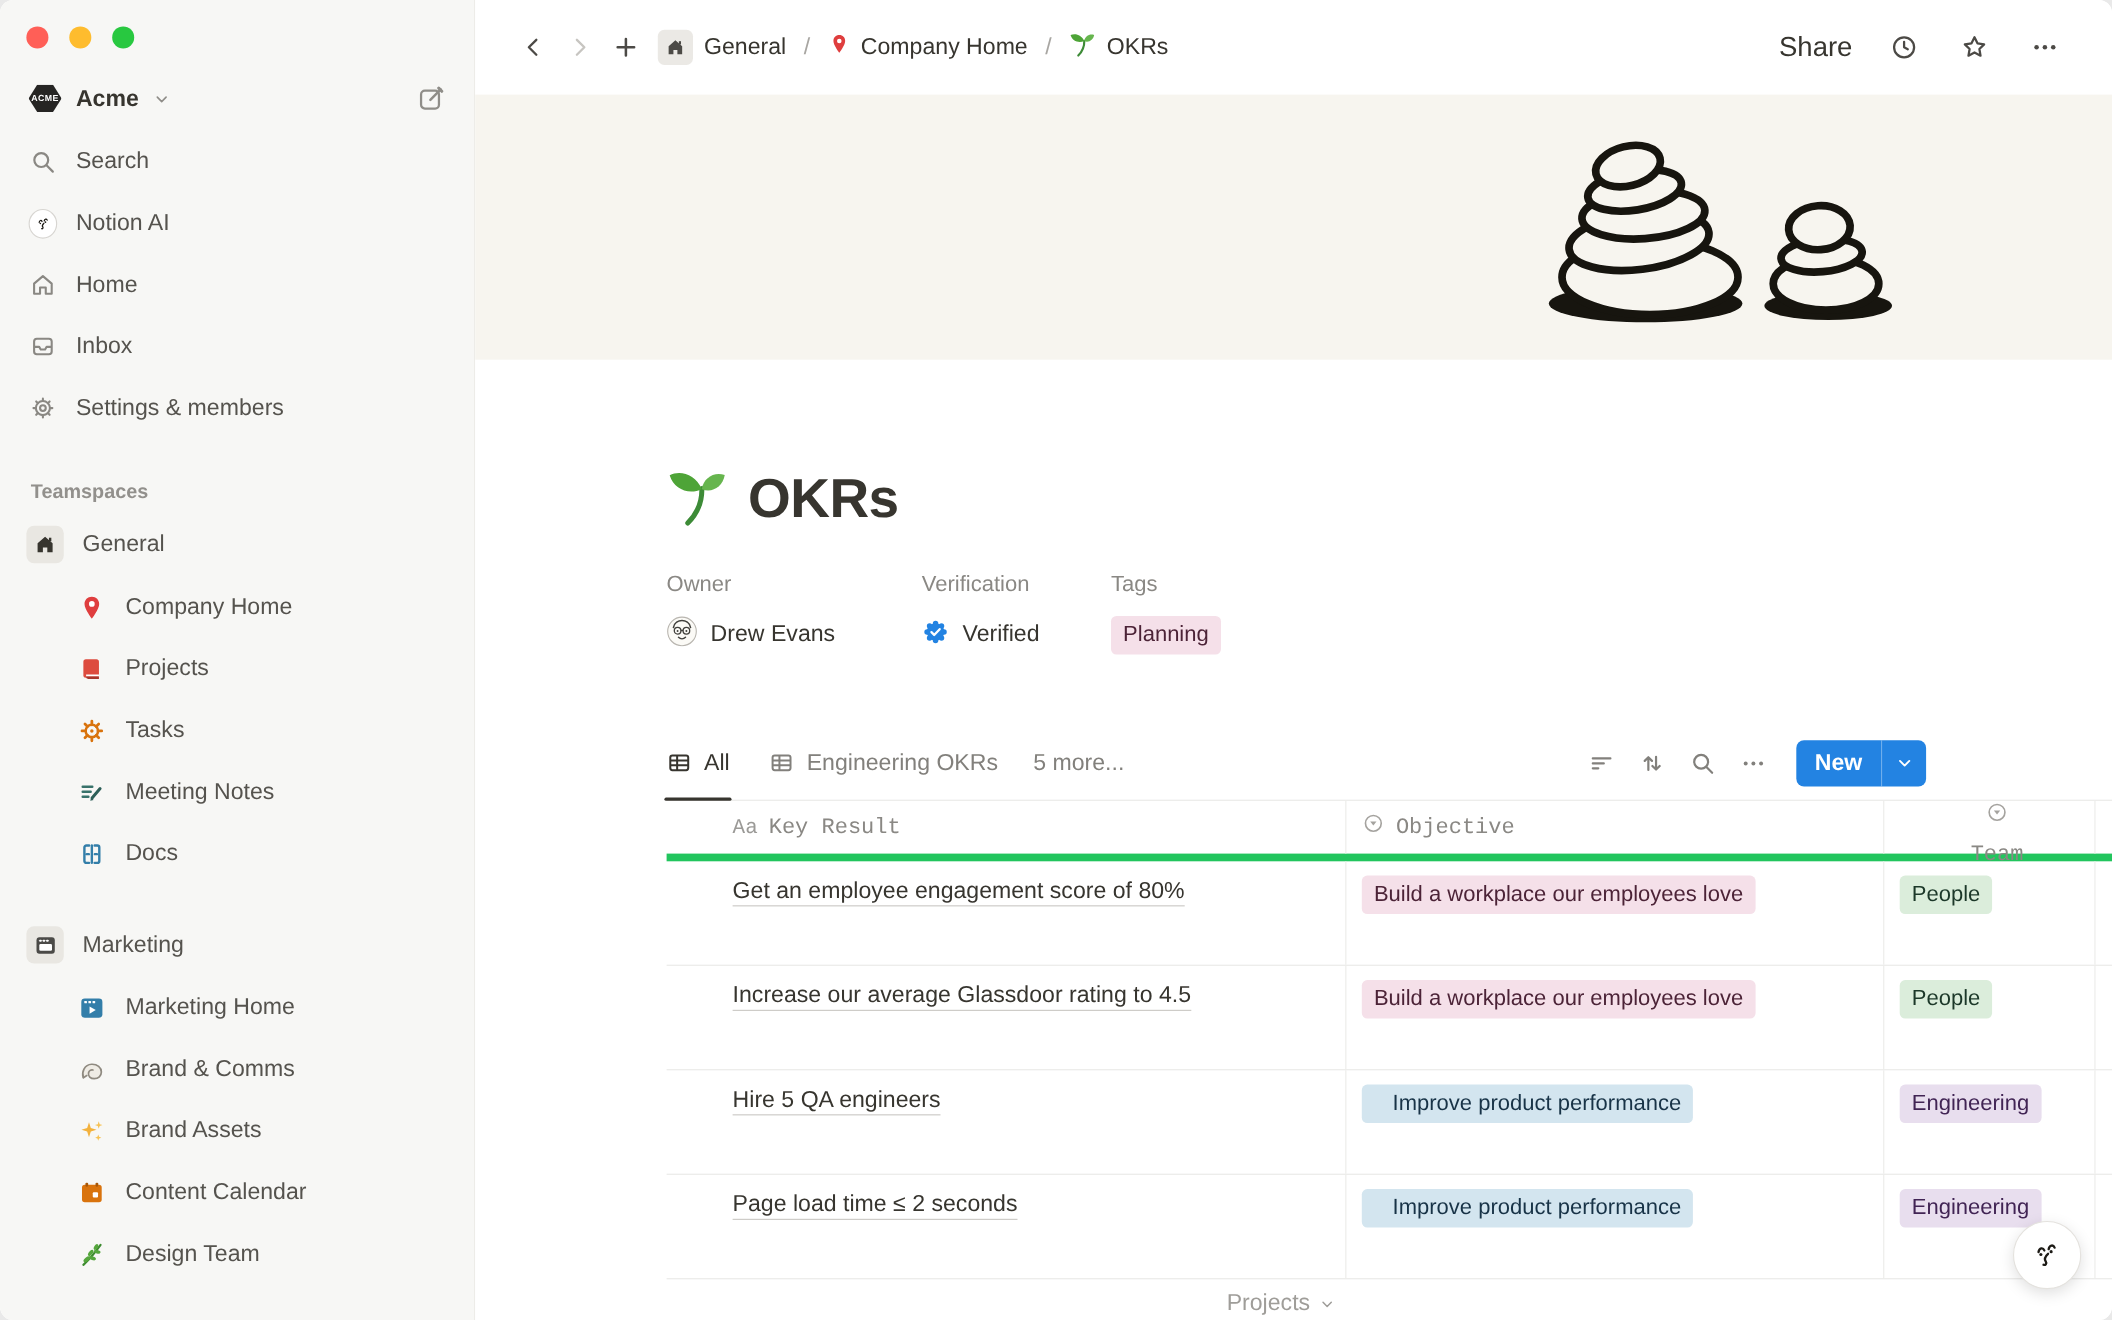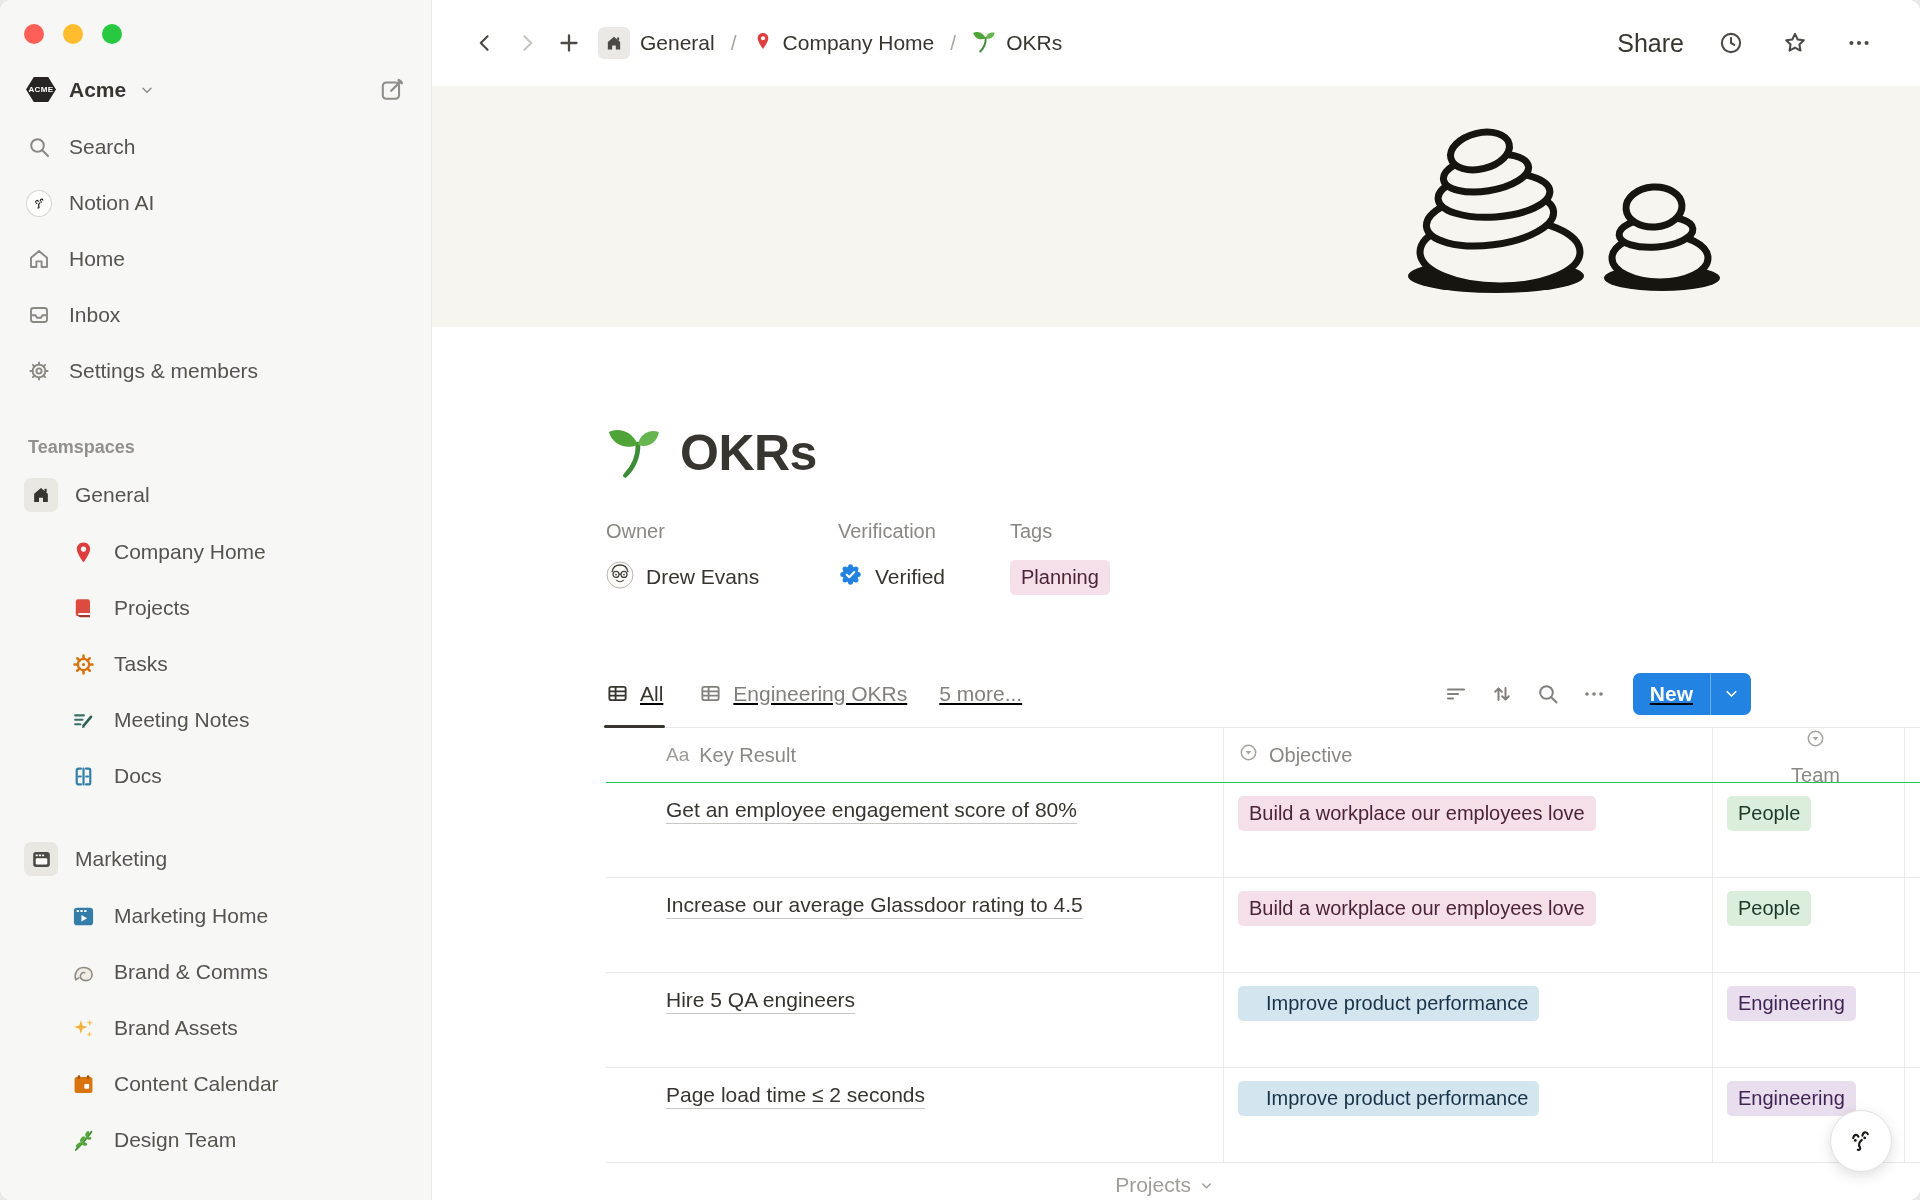--- a/index.html
+++ b/index.html
@@ -48,35 +48,35 @@
   .props { margin:34px 0 0 174px; display:flex; }
   .prop-owner { width:232px; } .prop-verif { width:172px; }
   .prop-label { font-size:20px; line-height:26px; color:#8a8884; }
   .prop-value { margin-top:16px; display:flex; align-items:center; gap:12px; font-size:21px; color:#37352f; height:34px; cursor:pointer; }
   .chip { display:inline-block; padding:4px 11px; border-radius:5px; font-size:20px; line-height:27px; }
   .chip-pink { background:var(--chip-pink-bg); color:var(--chip-pink-text); }
   .chip-green { background:var(--chip-green-bg); color:var(--chip-green-text); }
   .chip-blue { background:var(--chip-blue-bg); color:var(--chip-blue-text);padding-left:28px; }
   .chip-purple { background:var(--chip-purple-bg); color:var(--chip-purple-text); }
 
-  .tabsrow { margin:66px 0 0 174px; padding-right:169px; height:68px; display:flex; align-items:center; border-bottom:1px solid #e9e9e7;text-decoration:underline; }
+  .tabsrow { margin:66px 0 0 174px; padding-right:169px; height:68px; display:flex; align-items:center; border-bottom:1px solid #e9e9e7; }
   .tab { position:relative; height:100%; display:flex; align-items:center; gap:11px; font-size:21px; font-weight:500; cursor:pointer; }
   .tab.active { color:#37352f; }
   .tab.active::after { content:""; position:absolute; left:-2px; right:-2px; bottom:-1px; height:3px; background:#37352f; border-radius:2px; }
   .tab.inactive { color:#82807c; margin-left:36px; }
   .more-link { margin-left:32px; font-size:21px; color:#82807c; cursor:pointer; }
   .toolbar { margin-left:auto; display:flex; align-items:center; gap:16px; color:#82807c; }
   .tool { display:flex; align-items:center; justify-content:center; width:30px; height:30px; cursor:pointer; }
   .new-btn { display:flex; align-items:stretch; height:42px; border-radius:7px; overflow:hidden; background:var(--accent-blue); color:#fff; margin-left:8px; cursor:pointer; }
   .new-main { display:flex; align-items:center; padding:0 17px; font-size:21px; font-weight:600; }
   .new-split { width:1px; background:rgba(255,255,255,.35); }
   .new-caret { width:40px; display:flex; align-items:center; justify-content:center; }
 
   .dbtable { margin-left:174px; font-size:21px; }
-  .t-header { display:flex; height:55px; border-bottom:1px solid #22c55e; color:#8a8884; font-size:20px; }
+  .t-header { display:flex; height:55px; border-bottom:7px solid #22c55e; color:#8a8884; font-size:20px;font-family:Liberation Mono, monospace; }
   .h-cell { display:flex; align-items:center; gap:10px; height:100%; cursor:pointer; }
   .c-key { width:618px; padding-left:60px; border-right:1px solid #ebebe9; }
   .c-obj { width:489px; padding-left:14px; border-right:1px solid #ebebe9; }
   .c-team { width:192px; padding-left:14px; border-right:1px solid #ebebe9;flex-direction:column; }
   .aa { font-size:19px; color:#9b9a97; font-weight:500; }
   .t-row { display:flex; height:95px; border-bottom:1px solid #e9e9e7; }
   .cell { height:100%; }
   .cell.c-key { padding:15px 24px 0 60px; }
   .cell.c-obj { padding:13px 0 0 14px; }
   .cell.c-team { padding:13px 0 0 14px; }

